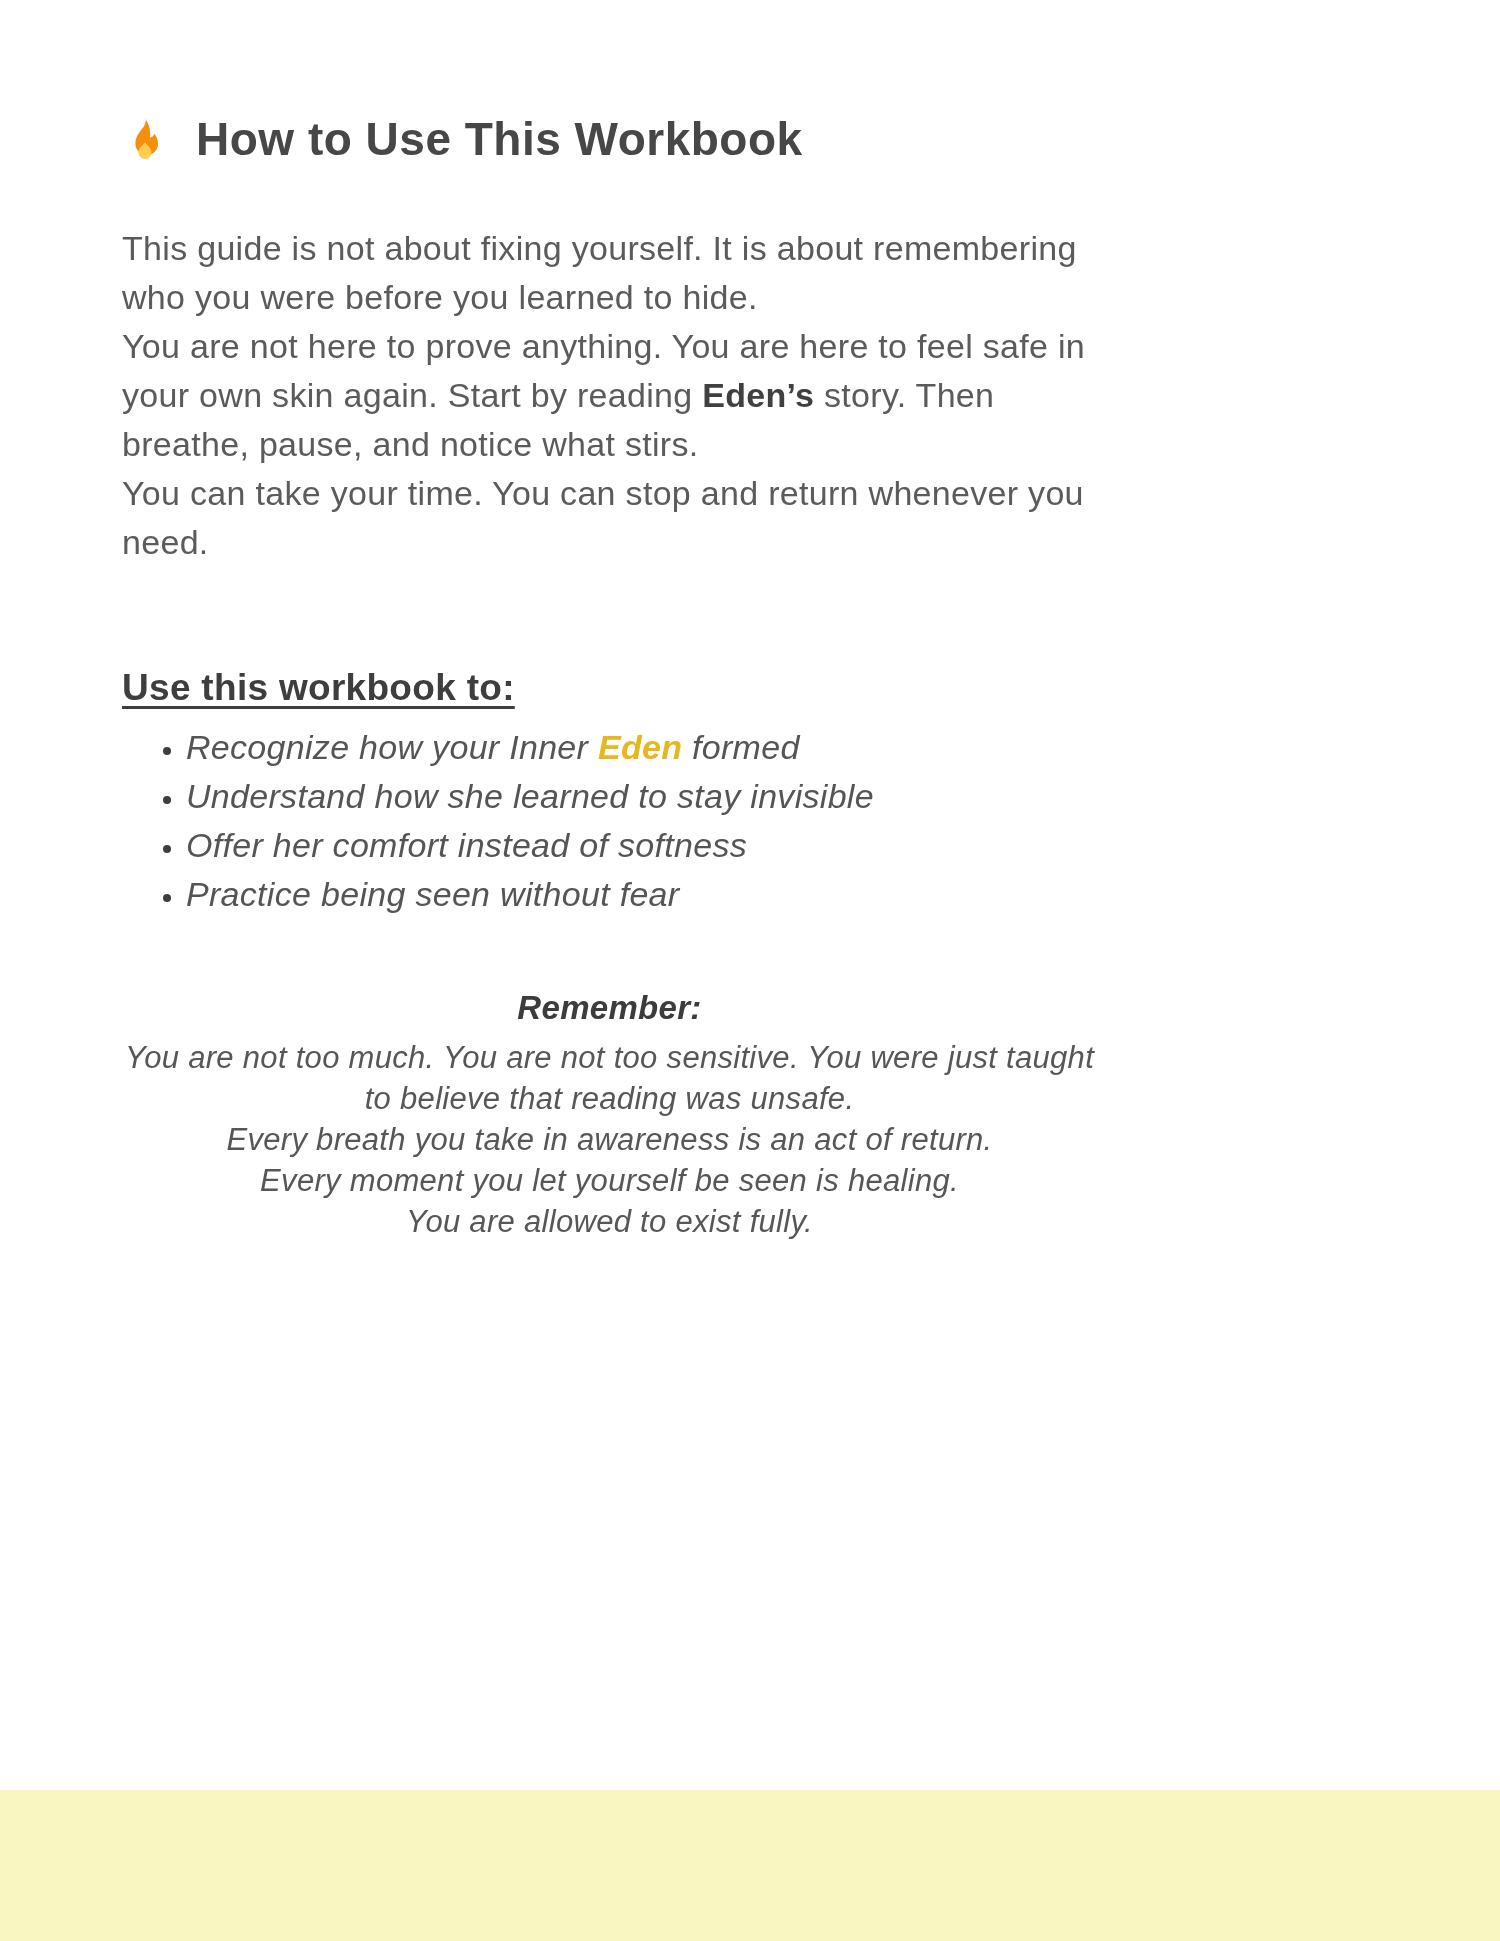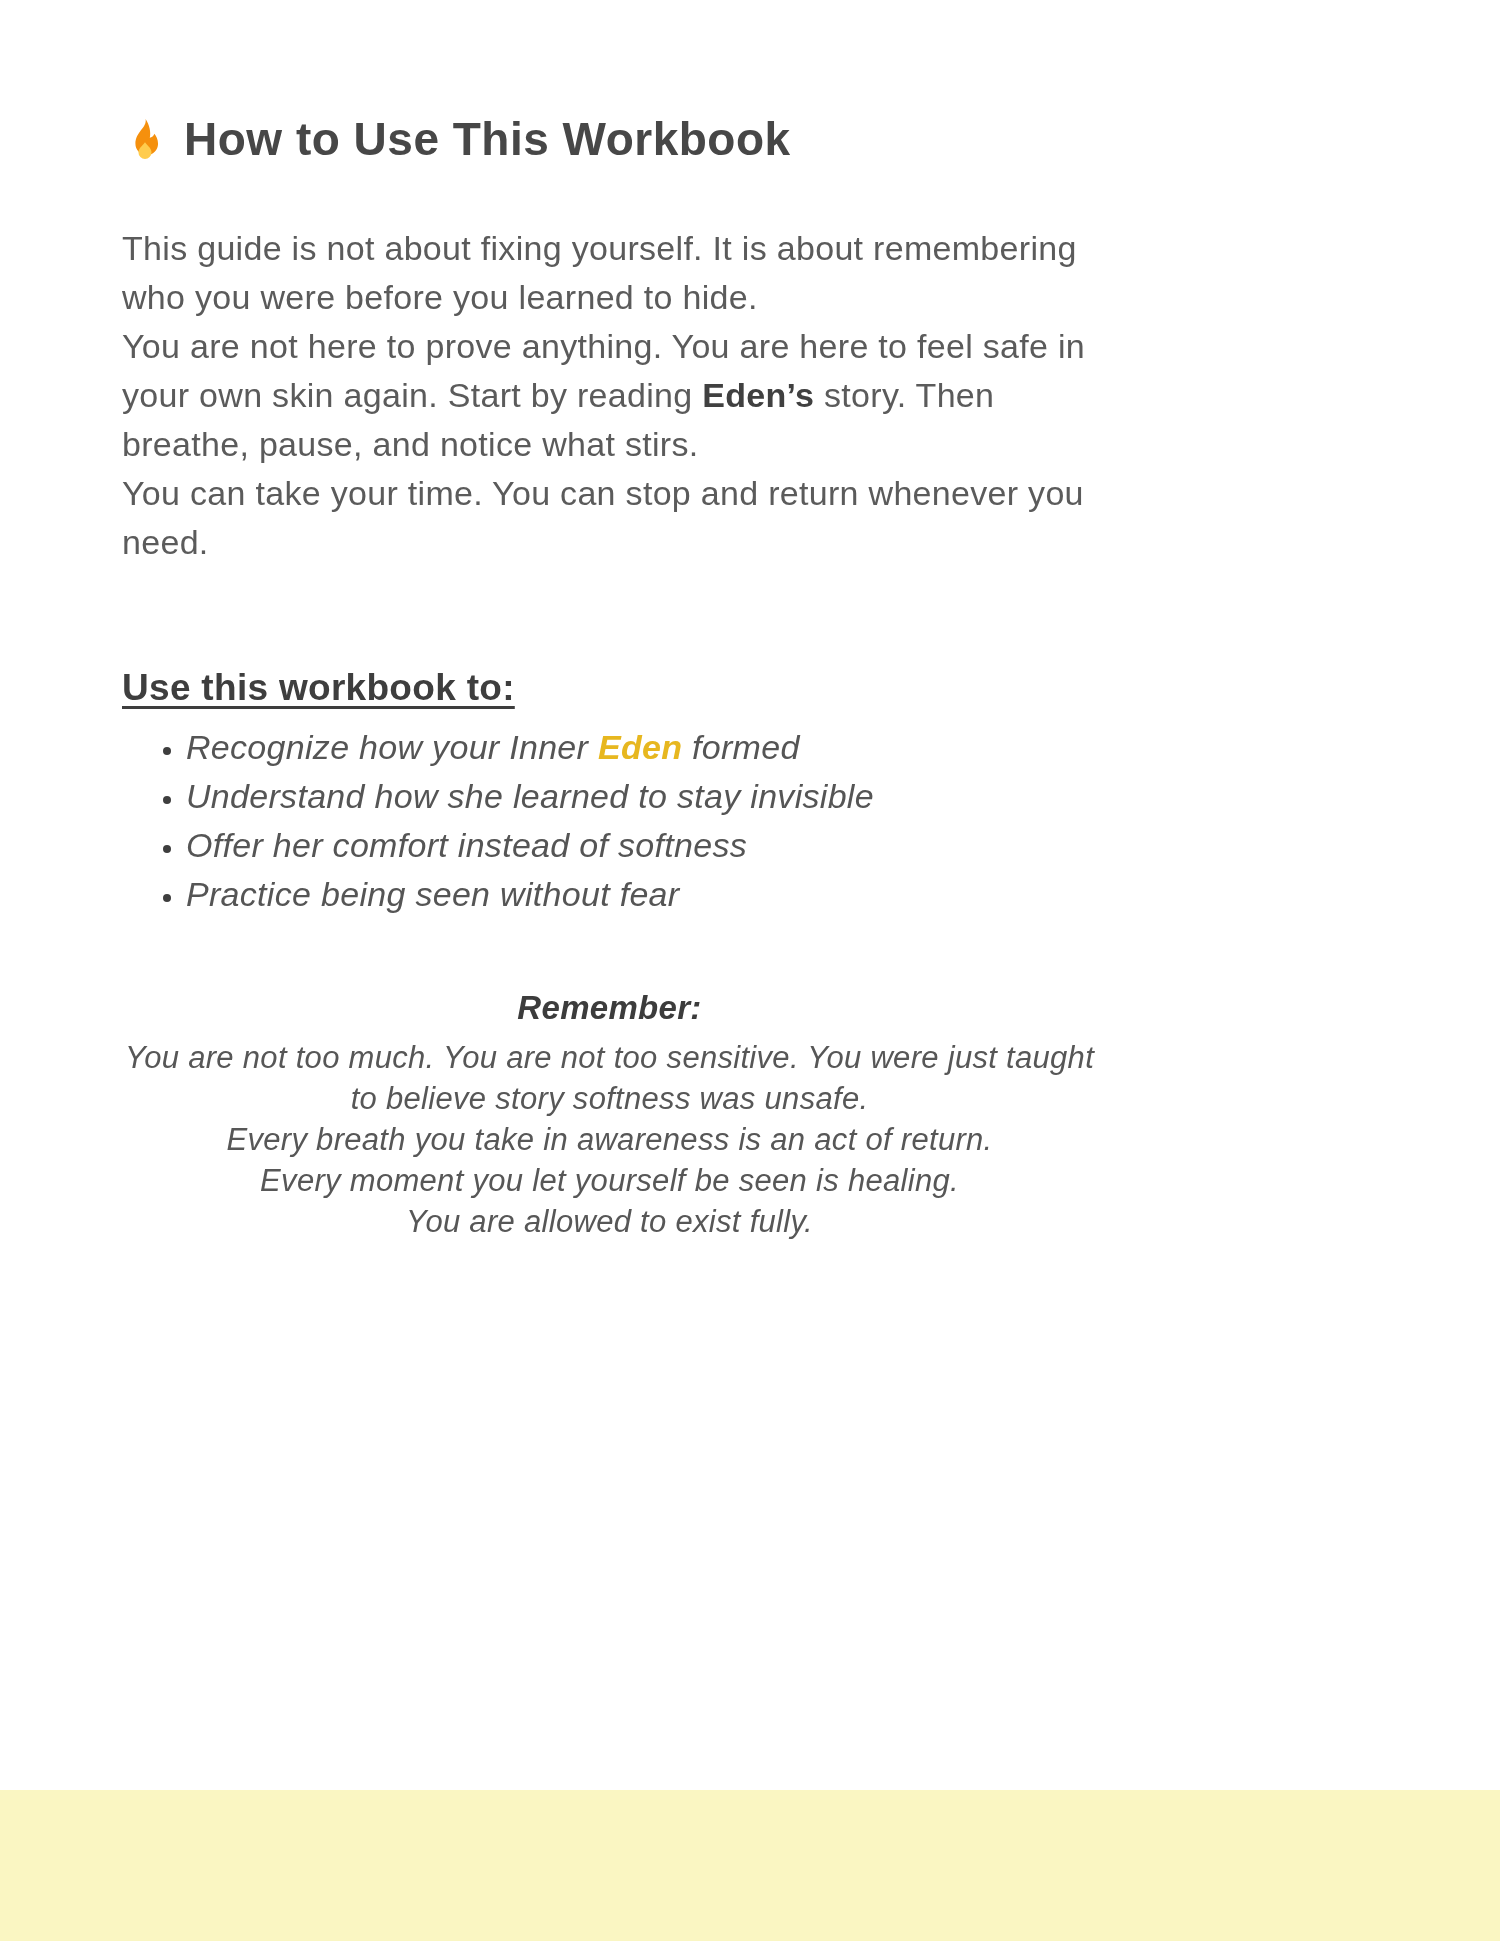--- a/index.html
+++ b/index.html
@@ -19,21 +19,21 @@
   }
   .content {
     position: absolute;
     left: 122px;
     top: 112px;
     width: 975px;
   }
   .doc-title {
     display: flex;
     align-items: center;
-    gap: 16px;
+    gap: 28px;
     margin: 0 0 58px 0;
     font-size: 46px;
     font-weight: 700;
     color: #474747;
     letter-spacing: 0.5px;
   }
   .fire-icon {
     width: 46px;
     height: 46px;
     flex: 0 0 auto;
@@ -142,21 +142,21 @@
       <ul>
         <li><span>Recognize how your Inner </span><span class="accent-italic">Eden</span><span> formed</span></li>
         <li>Understand how she learned to stay invisible</li>
         <li>Offer her comfort instead of softness</li>
         <li>Practice being seen without fear</li>
       </ul>
     </div>
 
     <div class="remember">
       <h3 class="remember-heading">Remember:</h3>
-      <p class="rline">You are not too much. You are not too sensitive. You were just taught to believe story softness was unsafe.</p>
+      <p class="rline">You are not too much. You are not too sensitive. You were just taught to believe that reading was unsafe.</p>
       <p class="rline">Every breath you take in awareness is an act of return.</p>
       <p class="rline">Every moment you let yourself be seen is healing.</p>
       <p class="rline">You are allowed to exist fully.</p>
     </div>
 
   </div>
 
   <div class="bottom-band"></div>
 </div>
 

